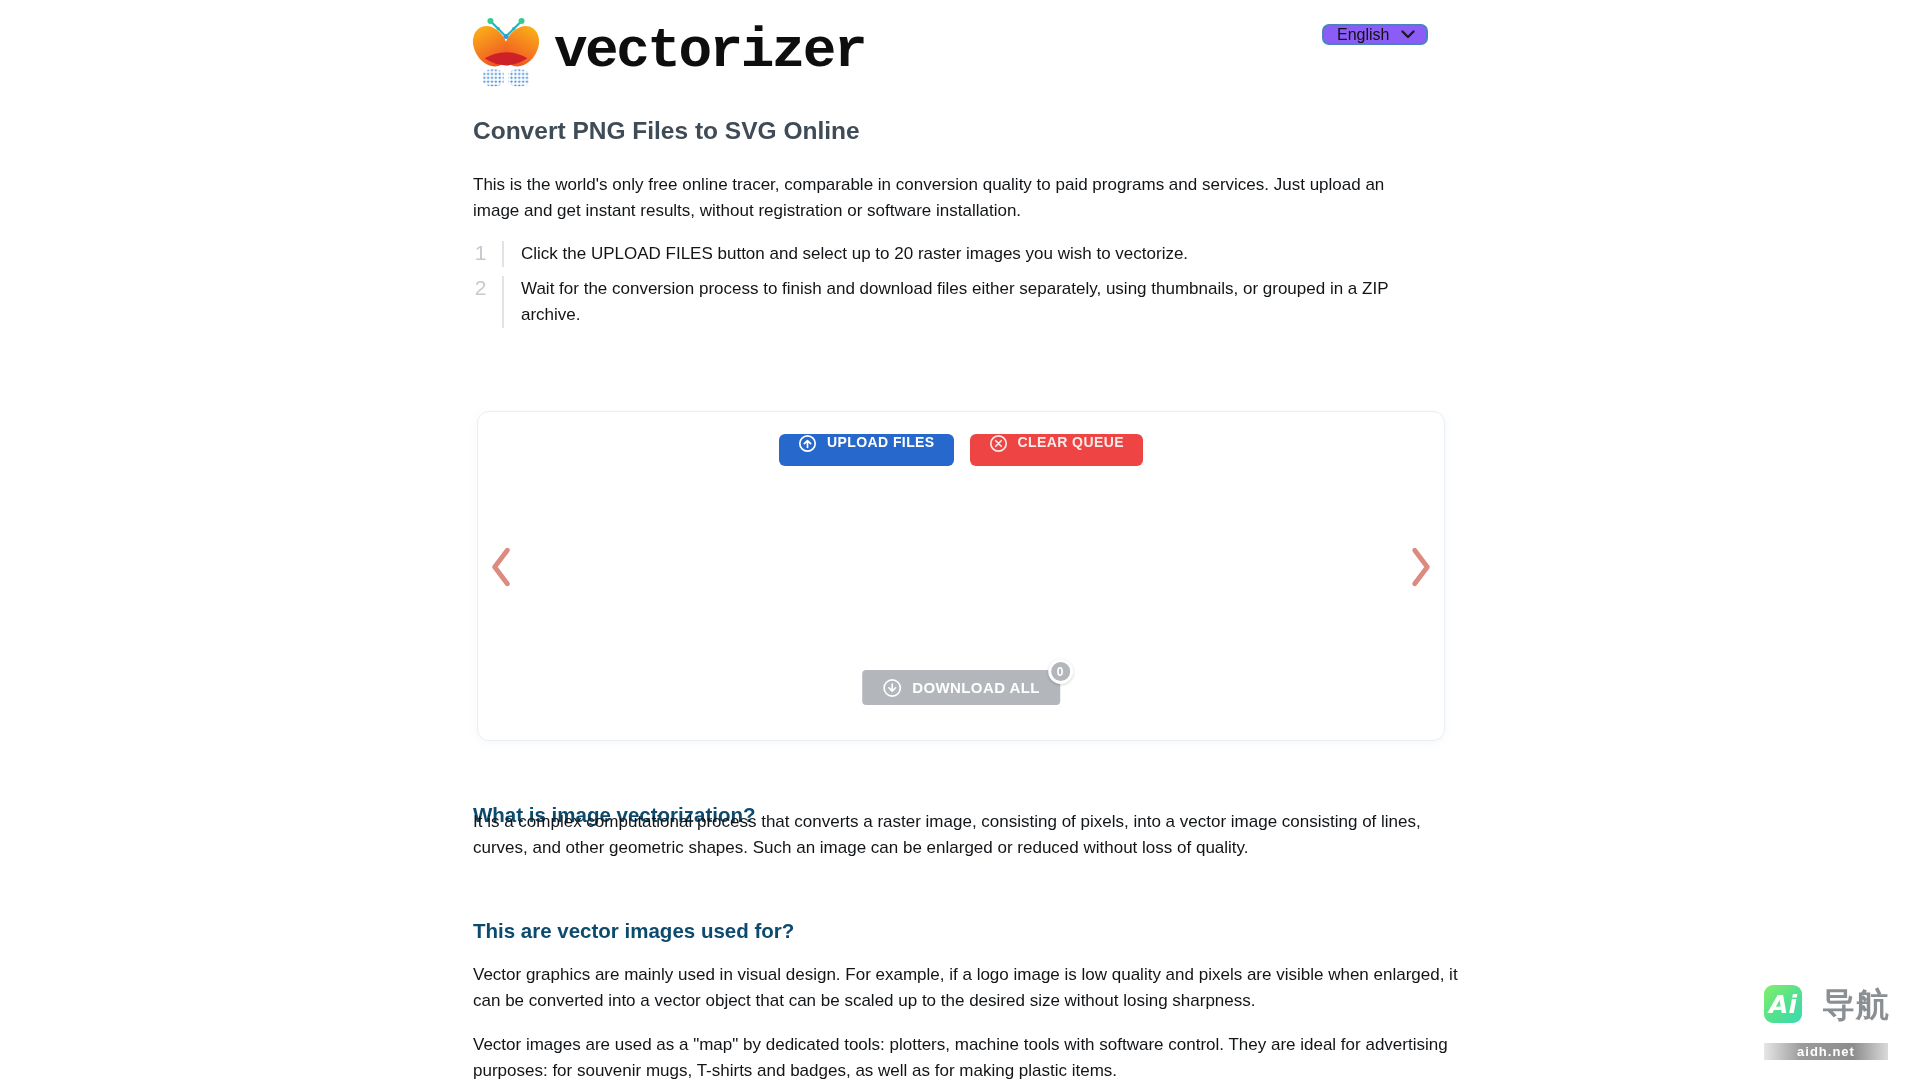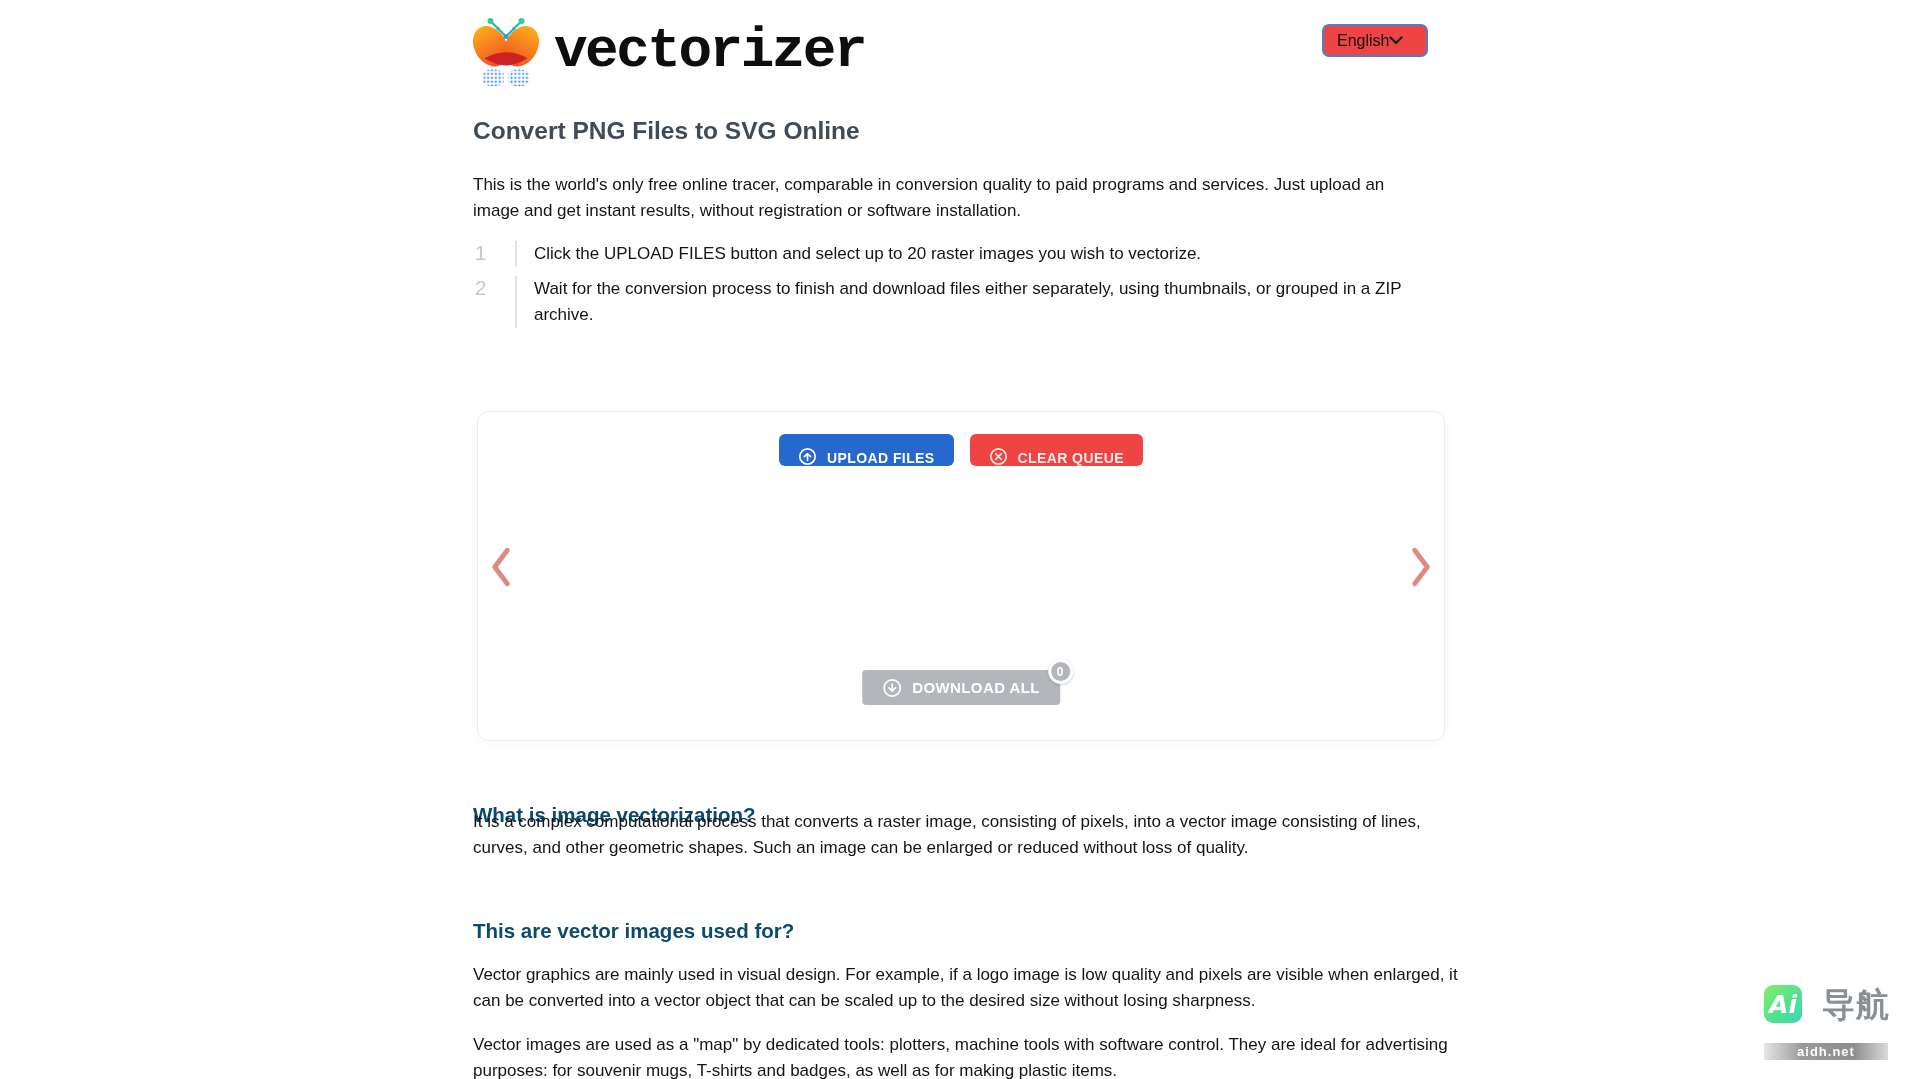--- a/index.html
+++ b/index.html
@@ -4,43 +4,43 @@
 <style>
   * { margin:0; padding:0; box-sizing:border-box; }
   html,body { width:1920px; height:1079px; background:#ffffff; overflow:hidden;
               font-family:"Liberation Sans", sans-serif; color:#14171a; position:relative; }
 
   
   .logo-row { position:absolute; left:471px; top:14px; display:flex; align-items:center; gap:13px; }
   .logo-mark { width:70px; height:78px; display:block; }
   .logo-text { font-family:Liberation Mono, monospace; font-weight:bold; font-size:56px;
                letter-spacing:-2.5px; color:#0e0e0e; line-height:1; padding-bottom:4px; }
-  .lang-select { position:absolute; left:1322px; top:24px; width:106px; height:33px;
-                 border:2px solid #4d82c2; border-radius:7px; background:#ef4444;
-                 display:flex; align-items:center; 
+  .lang-select { position:absolute; left:1322px; top:24px; width:106px; height:21px;
+                 border:2px solid #4d82c2; border-radius:7px; background:#8b5cf6;
+                 display:flex; align-items:center; justify-content:space-between;
                  padding:0 11px 0 13px; font-size:16px; color:#111; cursor:pointer; }
 
   
   .h1 { position:absolute; left:473px; top:117px; font-size:24.5px; font-weight:bold; color:#3f4b56; }
   .intro-p { position:absolute; left:473px; top:172px; width:958px; font-size:17px;
              line-height:26px; color:#121518; }
   .steps { position:absolute; left:471px; top:241px; width:965px; }
   .step { display:flex; margin-bottom:9px; }
   .step-num { width:19px; flex:0 0 19px; font-size:21px; color:#c3c9cf; text-align:center;
               line-height:24px; }
-  .step-text { border-left:2px solid #e0e4e8; margin-left:25px; padding-left:17px;
+  .step-text { border-left:2px solid #e0e4e8; margin-left:12px; padding-left:17px;
                font-size:17px; line-height:26px; color:#121518; max-width:950px; }
 
   
   .card { position:absolute; left:477px; top:411px; width:968px; height:330px; background:#fff;
           border:1px solid #e9eef4; border-radius:12px;
           box-shadow:0 2px 8px rgba(150,175,205,0.10); }
   .btn-row { position:absolute; top:22px; left:0; width:100%; display:flex;
              justify-content:center; gap:16px; }
-  .btn { display:inline-flex; align-items:flex-end; gap:10px; height:32px; padding:0 19px;
+  .btn { display:inline-flex; align-items:flex-start; gap:10px; height:32px; padding:0 19px;
          border:none; border-radius:6px; font-family:"Liberation Sans",sans-serif;
          font-size:14px; font-weight:bold; letter-spacing:0.4px; cursor:pointer; }
   .btn svg { display:block; }
   .btn-upload { background:#2768cd; color:#ffffff; }
   .btn-clear  { background:#ef4444; color:#f8eae8; cursor:default; }
   .drop-zone { position:absolute; left:47px; top:72px; width:869px; height:167px;
                border:2px dashed #c7d6ea; border-radius:8px; display:flex;
                align-items:center; justify-content:center; }
   .drop-text { color:#b7c9e9; font-size:17px; font-weight:bold; }
   .car-arrow { position:absolute; top:134px; width:24px; height:42px; background:none;

